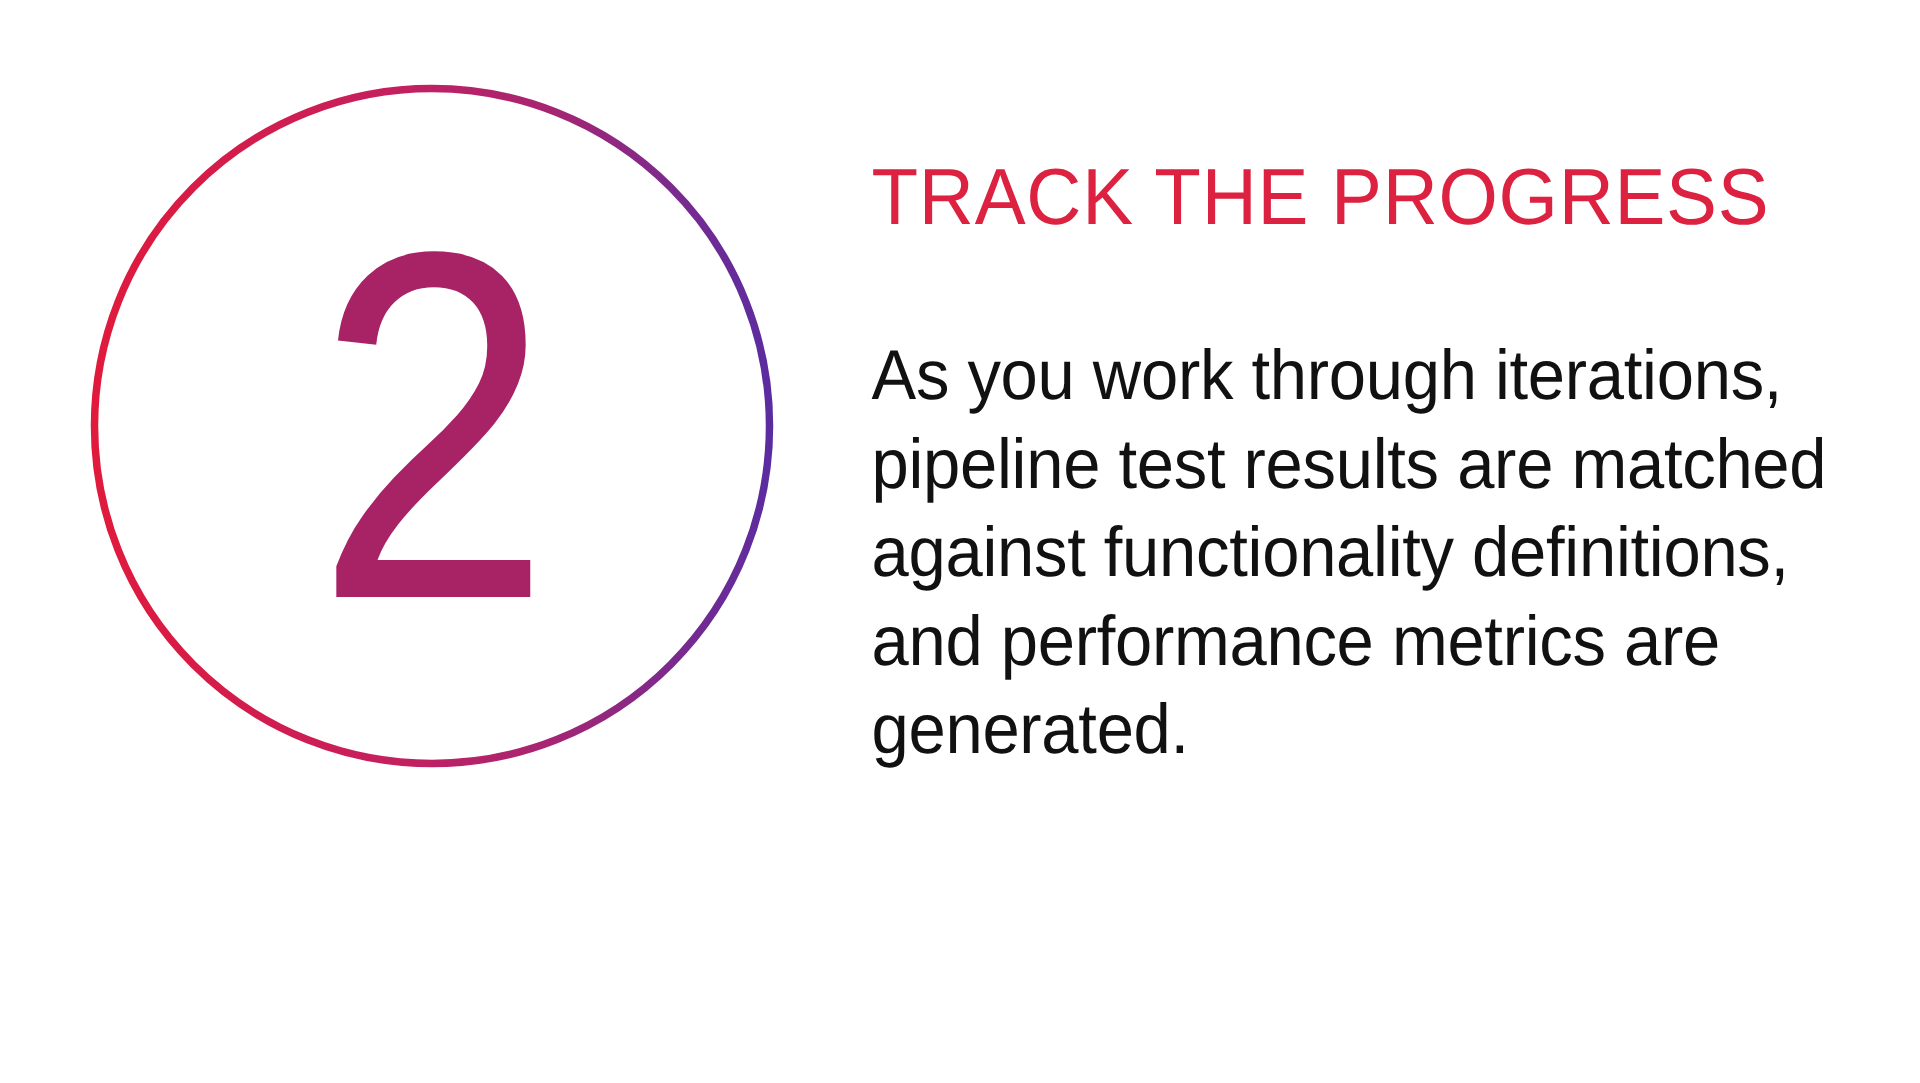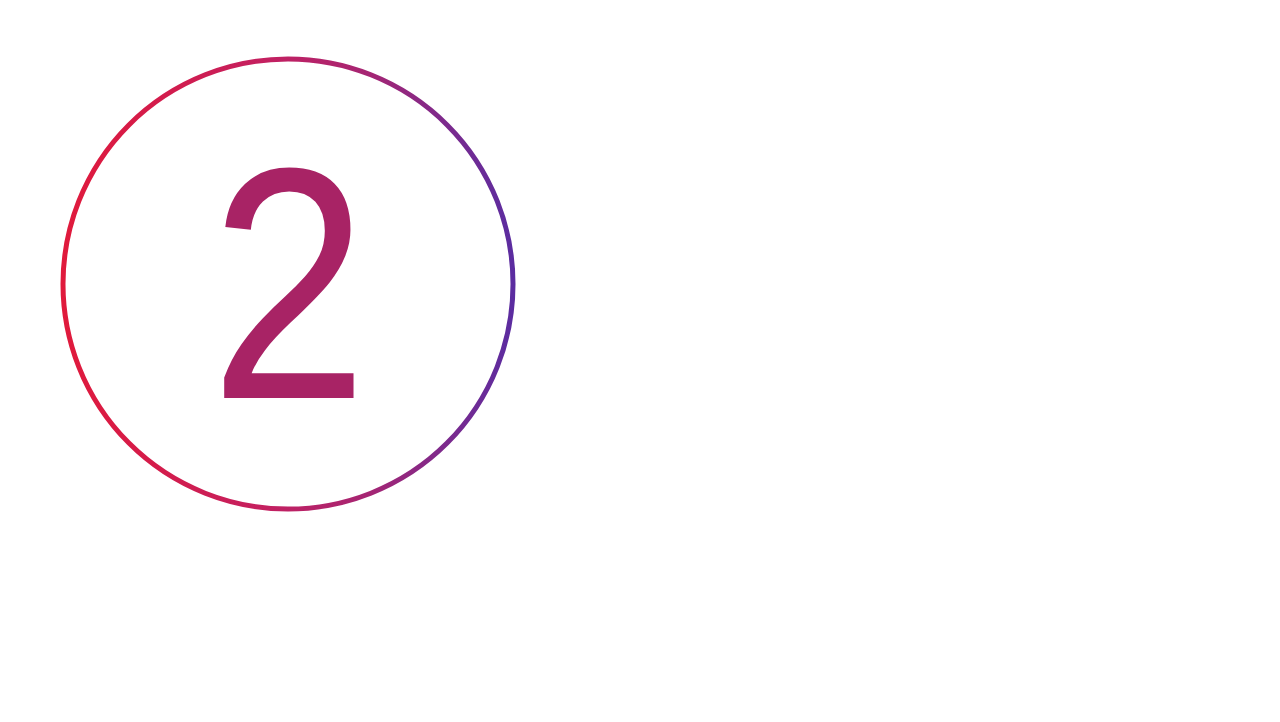--- a/index.html
+++ b/index.html
@@ -107,14 +107,18 @@
           <stop offset="68%" stop-color="#a52573"></stop>
           <stop offset="86%" stop-color="#7a2a8e"></stop>
           <stop offset="100%" stop-color="#5b2ca0"></stop>
         </linearGradient>
       </defs>
       <circle cx="228" cy="228" r="225" fill="none" stroke="url(#ringGrad)" stroke-width="5"></circle>
     </svg>
     <div class="badge-number">2</div>
   </div>
 
+  <div class="content">
+    <h1 class="headline">TRACK THE PROGRESS</h1>
+    <p class="body-copy">As you work through iterations, pipeline test results are matched against functionality definitions, and performance metrics are generated.</p>
+  </div>
 
 </div>
 
 </body></html>

